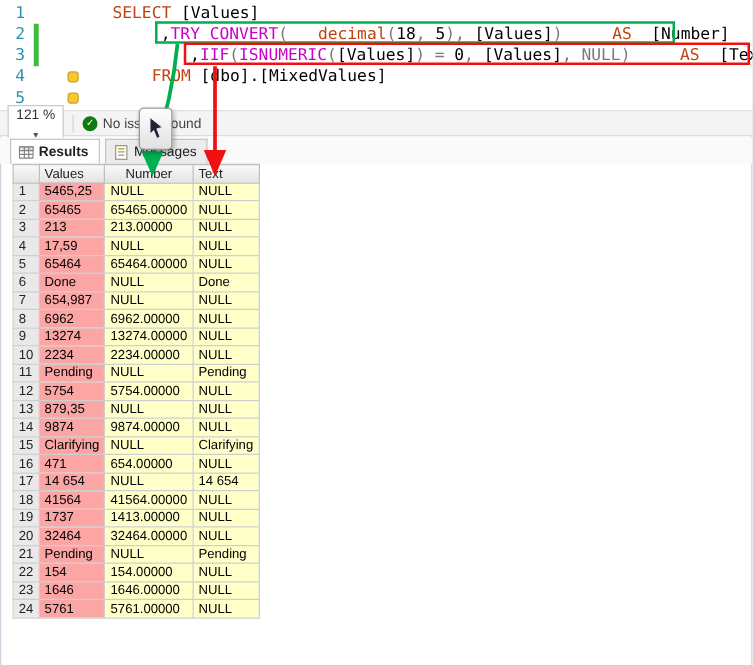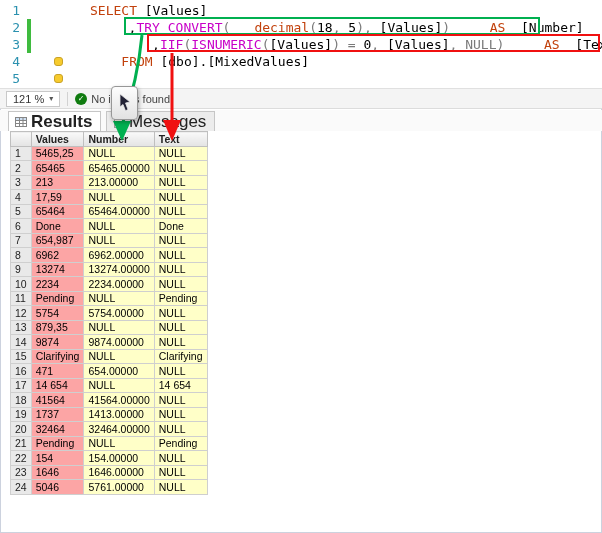--- a/index.html
+++ b/index.html
@@ -22,49 +22,49 @@
   .hl-box { position: absolute; height: 18px; border-style: solid; border-width: 2px;
             z-index: 5; pointer-events: none; }
   .hl-green { left: 124px; top: 17px; width: 416px; border-color: var(--ann-green); }
   .hl-red   { left: 147px; top: 34px; width: 453px; border-color: var(--ann-red); }
 
   
   .statusstrip { position: absolute; left: 0; top: 88px; width: 602px; height: 21px;
                  background: #f4f4f4; border-top: 1px solid #e0e0e0; border-bottom: 1px solid #dcdcdc;
                  display: flex; align-items: center; font-size: 11px; color: #333; }
   .zoom { display: inline-flex; align-items: center; gap: 5px; margin-left: 6px; padding: 1px 6px;
-          background: #fff; border: 1px solid #c9c9c9; cursor: default; }
+          background: #fff; border: 1px solid #c9c9c9; cursor: default; flex-direction: column; }
   .zoom .chev { font-size: 8px; color: #555; }
   .vsep { width: 1px; height: 14px; background: #d2d2d2; margin: 0 7px; }
   .health { display: inline-flex; align-items: center; gap: 4px; color: #444; }
   .check-circle { display: inline-flex; align-items: center; justify-content: center;
                   width: 12px; height: 12px; border-radius: 50%; background: var(--health-green);
                   color: #fff; font-size: 8px; line-height: 1; }
 
   
   .tabrow { position: absolute; left: 0; top: 110px; width: 602px; height: 21px; background: #fafafa; }
   .tab { display: inline-flex; align-items: center; gap: 4px; height: 20px; padding: 0 8px 0 6px;
-         margin-top: 1px; font-size: 17px; color: #222; background: #ececec;
+         margin-top: 1px; font-size: 11px; color: #222; background: #ececec;
          border: 1px solid #c6c6c6; border-bottom: none; cursor: default; }
   .tab.active { background: #fff; font-weight: bold; }
   .tab:first-child { margin-left: 8px; }
   .tabicon { display: inline-flex; }
 
   
   .gridwrap { position: absolute; left: 10px; top: 131px; }
   table.grid { border-collapse: collapse; font: 10.5px "Liberation Sans", sans-serif; }
   table.grid th, table.grid td { border: 1px solid #cfcfcf; height: 14.5px; padding: 0 4px;
          text-align: left; font-weight: normal; white-space: nowrap; }
-  table.grid thead th { background: linear-gradient(#f9f9f9, #e3e3e3); border-color: #bfbfbf; color: #222; font-weight: bold; }
+  table.grid thead th { background: linear-gradient(#f9f9f9, #e3e3e3); border-color: #bfbfbf; color: #222; }
   th.rowhdr { background: #e9e9e9; border-color: #c9c9c9; min-width: 20px; color: #222; }
   th.corner { min-width: 20px; }
   td.c0 { background: #fca5a5; min-width: 48px; }
   td.c1 { background: var(--null-bg); min-width: 62px; }
   td.c2 { background: var(--null-bg); min-width: 40px; }
-  th.colhdr.col0 { min-width: 48px; } th.colhdr.col1 { min-width: 62px; } th.colhdr.col2 { min-width: 40px; }
+  th.colhdr.col0 { min-width: 48px; } th.colhdr.col1 { min-width: 62px; text-align: center; } th.colhdr.col2 { min-width: 40px; }
 
   
   .arrows { position: absolute; left: 0; top: 0; width: 602px; height: 533px;
             z-index: 20; pointer-events: none; }
   .garr { stroke: var(--ann-green); } .ghead { fill: var(--ann-green); }
   .rarr { stroke: var(--ann-red); }   .rhead { fill: var(--ann-red); }
 
   .overlay-icon { position: absolute; left: 111px; top: 86px; width: 27px; height: 34px;
                   background: linear-gradient(#fdfdfd, #e2e2e2); border: 1px solid #979797;
                   border-radius: 4px; box-shadow: 1px 2px 4px rgba(0,0,0,.3); z-index: 30;
@@ -273,21 +273,21 @@
             <td class="c2">NULL</td>
           </tr>
           <tr>
             <th class="rowhdr">23</th>
             <td class="c0">1646</td>
             <td class="c1">1646.00000</td>
             <td class="c2">NULL</td>
           </tr>
           <tr>
             <th class="rowhdr">24</th>
-            <td class="c0">5046</td>
+            <td class="c0">5761</td>
             <td class="c1">5761.00000</td>
             <td class="c2">NULL</td>
           </tr>
         </tbody>
       </table>
   </div>
 
   <div class="overlay-icon">
     <svg width="16" height="20" viewBox="0 0 16 20">
       <path d="M3 1 L13 9 L8.5 10 L11 16.5 L8.5 17.8 L6 11.5 L3 14 Z" fill="#232336" stroke="#e8e8e8" stroke-width="0.8"></path>

